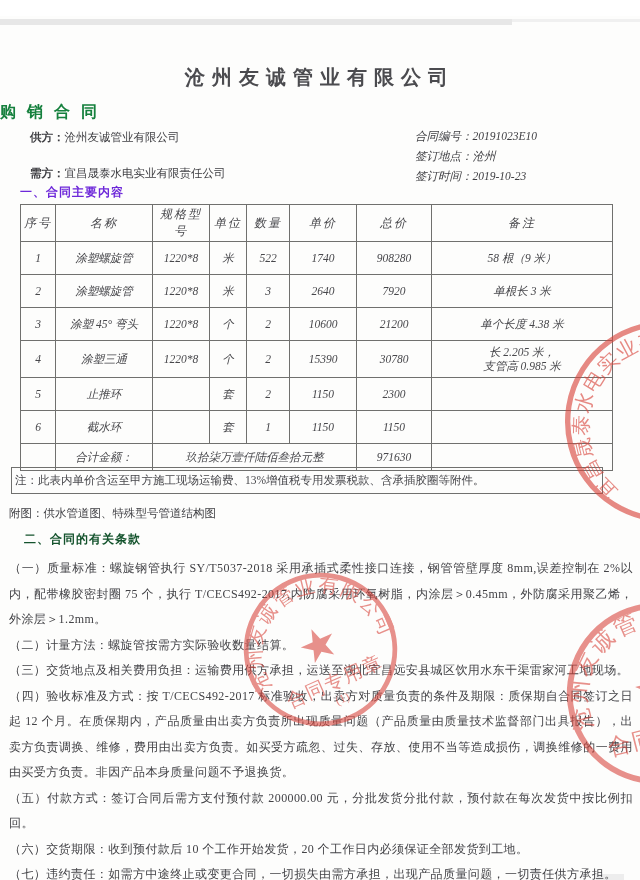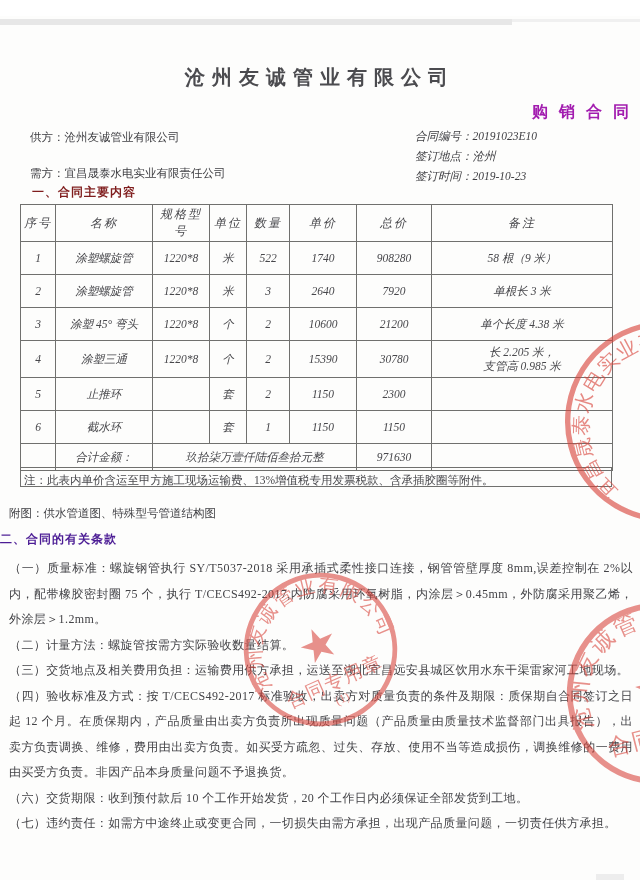--- a/index.html
+++ b/index.html
@@ -18,74 +18,74 @@
   .scan-strip-b { position:absolute; top:3px; left:0; width:640px; height:3px; background:#f0f0f0; }
   .scan-corner { position:absolute; left:596px; top:858px; width:28px; height:14px; background:#ededed; }
 
   .doc-title {
     position:absolute; top:48px; left:0; width:100%;
     text-align:center; font-size:20px; font-weight:600;
     letter-spacing:7px; color:#4b4b4f;
   }
   .doc-subtitle {
     position:absolute; top:86px; left:0; width:100%;
-    text-align:right; font-size:16px; font-weight:600;
-    letter-spacing:11px; color:#a21caf;
+    text-align:left; font-size:16px; font-weight:600;
+    letter-spacing:11px; color:#15803d;
   }
 
   .meta { position:absolute; top:110px; left:0; width:100%; font-size:11.5px; }
   .meta-supplier { position:absolute; left:30px; top:4px; }
   .meta-buyer    { position:absolute; left:30px; top:40px; }
   .meta-right    { position:absolute; left:415px; top:0; line-height:20px;font-style:italic; }
   .meta-right div { white-space:nowrap; }
 
   .sec1-heading {
-    position:absolute; left:32px; top:168px;
-    font-size:12px; font-weight:700; letter-spacing:1px; color:#7f1d1d;
+    position:absolute; left:20px; top:168px;
+    font-size:12px; font-weight:700; letter-spacing:1px; color:#6d28d9;
   }
 
   .items-table {
     position:absolute; left:20px; top:188px; width:592px;
     border-collapse:collapse; table-layout:fixed;
     font-size:11.5px; color:#47474b;font-style:italic;
   }
   .items-table th, .items-table td {
     border:1px solid #70706e; text-align:center; vertical-align:middle;
     padding:1px 2px; overflow:hidden;
   }
   .items-table th { height:29px; font-weight:500; font-size:12px; letter-spacing:2px; }
   .items-table td { height:33px; }
   .items-table tr.row-tall td { height:37px; }
   .items-table tr.row-total td { height:27px;text-align:center; }
   .remark-cell { white-space:pre-line; line-height:14px; }
 
   .note-box {
-    position:absolute; left:20px; top:451px; width:592px; height:20px;
+    position:absolute; left:11px; top:451px; width:592px; height:27px;
     border:1px solid #70706e; font-size:11.5px; line-height:25px;
     padding-left:3px; color:#47474b; white-space:nowrap;
   }
 
   .attachment-line { position:absolute; left:9px; top:490px; font-size:11.5px; }
 
   .sec2-heading {
-    position:absolute; left:0; top:515px;
-    font-size:12px; font-weight:700; letter-spacing:1px; color:#4c1d95;
+    position:absolute; left:24px; top:515px;
+    font-size:12px; font-weight:700; letter-spacing:1px; color:#14532d;
   }
 
   .clauses {
     position:absolute; left:9px; top:540px; width:624px;
     font-size:12px; line-height:25.5px; letter-spacing:0.4px;
     text-align:justify; color:#424246;
   }
   .clauses p { margin:0; }
 
   .seal { position:absolute; pointer-events:none; }
   .seal svg { display:block; }
 
-  .t-label { display:inline; }
+  .t-label { display:inline;font-weight:bold; }
   .t-value { display:inline; }
 </style>
 </head>
 <body>
 
 <div class="page">
 
   <div class="scan-strip-b"></div>
   <div class="scan-strip-a"></div>
   <div class="scan-corner"></div>
@@ -202,20 +202,21 @@
 
   <div class="attachment-line">附图：供水管道图、特殊型号管道结构图</div>
 
   <div class="sec2-heading">二、合同的有关条款</div>
 
   <div class="clauses">
     <p><span>（一）</span><span>质量标准：螺旋钢管执行 SY/T5037-2018 采用承插式柔性接口连接，钢管管壁厚度 8mm,误差控制在 2%以内，配带橡胶密封圈 75 个，执行 T/CECS492-2017,内防腐采用环氧树脂，内涂层＞0.45mm，外防腐采用聚乙烯，外涂层＞1.2mm。</span></p>
     <p><span>（二）</span><span>计量方法：螺旋管按需方实际验收数量结算。</span></p>
     <p><span>（三）</span><span>交货地点及相关费用负担：运输费用供方承担，运送至湖北宜昌远安县城区饮用水东干渠雷家河工地现场。</span></p>
     <p><span>（四）</span><span>验收标准及方式：按 T/CECS492-2017 标准验收，出卖方对质量负责的条件及期限：质保期自合同签订之日起 12 个月。在质保期内，产品质量由出卖方负责所出现质量问题（产品质量由质量技术监督部门出具报告），出卖方负责调换、维修，费用由出卖方负责。如买受方疏忽、过失、存放、使用不当等造成损伤，调换维修的一费用由买受方负责。非因产品本身质量问题不予退换货。</span></p>
+    <p><span>（五）</span><span>付款方式：签订合同后需方支付预付款 200000.00 元，分批发货分批付款，预付款在每次发货中按比例扣回。</span></p>
     <p><span>（六）</span><span>交货期限：收到预付款后 10 个工作开始发货，20 个工作日内必须保证全部发货到工地。</span></p>
     <p><span>（七）</span><span>违约责任：如需方中途终止或变更合同，一切损失由需方承担，出现产品质量问题，一切责任供方承担。</span></p>
   </div>
 
   <div class="seal" style="left:558px; top:298px; width:215px; height:215px; opacity:0.62; transform:rotate(-36deg);">
     <svg width="215" height="215" viewBox="0 0 200 200">
       <circle cx="100" cy="100" r="91" fill="none" stroke="#d8433a" stroke-width="5"></circle>
       <path id="arcBuyer" d="M 32,140 A 76,76 0 1 1 168,140" fill="none"></path>
       <text font-size="19" fill="#d8433a" letter-spacing="1" font-family="Liberation Serif, serif">
         <textPath href="#arcBuyer" startOffset="50%" text-anchor="middle">宜昌晟泰水电实业有限责任公司</textPath>

